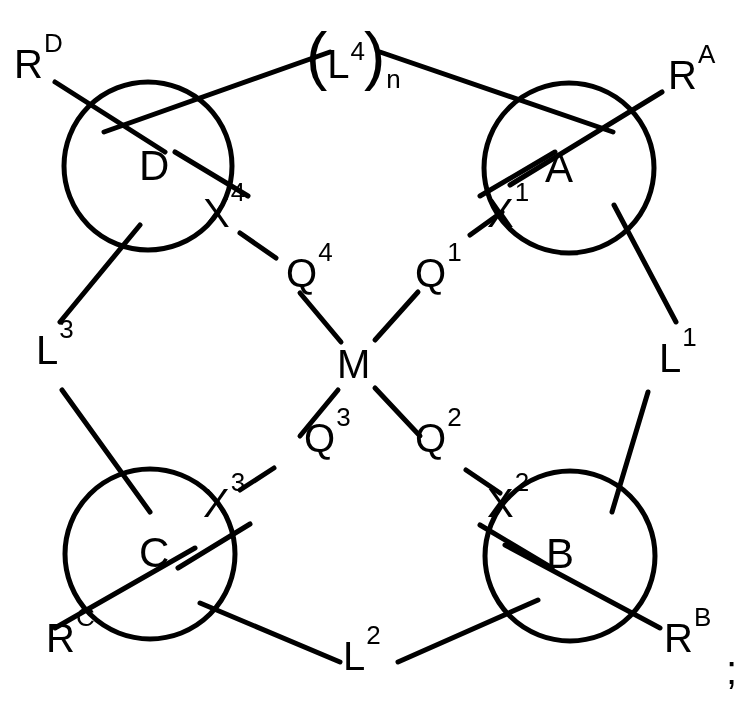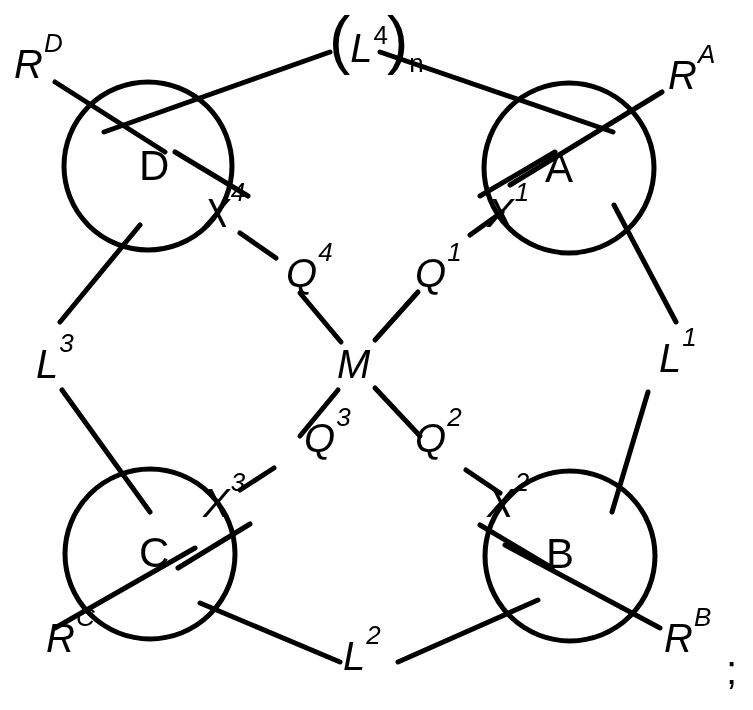--- a/index.html
+++ b/index.html
@@ -1,20 +1,20 @@
 <!DOCTYPE html>
 <html><head>
 <meta charset="utf-8">
 <style>
   html,body{margin:0;padding:0;background:#fff;}
   body{font-family:"Liberation Sans",sans-serif;}
   #stage{position:relative;width:753px;height:710px;background:#ffffff;overflow:hidden;}
   #stage svg{position:absolute;left:0;top:0;}
   .lbl{position:absolute;color:#000;line-height:1;white-space:nowrap;}
-  .base{font-size:40px;font-style:italic;}
+  .base{font-size:40px;}
   .sup{font-size:26px;vertical-align:super;line-height:0;position:relative;top:-12px;left:1px;}
   .sub{font-size:26px;position:relative;top:10px;left:1px;}
   .ring-letter{font-size:42px;}
   .paren{font-size:64px;}
   .semi{font-size:40px;}
 </style>
 </head>
 <body>
 
 <div id="stage">
@@ -111,33 +111,33 @@
   <div class="lbl base" style="left:664px;top:618px;">
     <span>R</span><span class="sup">B</span>
   </div>
   <div class="lbl base" style="left:6px;top:618px;margin-left:40px;">
     <span>R</span><span class="sup">C</span>
   </div>
   <div class="lbl base" style="left:14px;top:44px;">
     <span>R</span><span class="sup">D</span>
   </div>
 
-  <div class="lbl" style="left:306px;top:8px;margin-left:23px;">
+  <div class="lbl" style="left:306px;top:24px;">
     <span class="paren">(</span><span class="base">L</span><span class="sup">4</span><span class="paren">)</span><span class="sub">n</span>
   </div>
 
   <div class="lbl base" style="left:659px;top:338px;">
     <span>L</span><span class="sup">1</span>
   </div>
 
   <div class="lbl base" style="left:343px;top:636px;">
     <span>L</span><span class="sup">2</span>
   </div>
 
-  <div class="lbl base" style="left:36px;top:344px;">
+  <div class="lbl base" style="left:36px;top:330px;">
     <span>L</span><span class="sup">3</span>
   </div>
 
   <div class="lbl semi" style="left:726px;top:650px;">
     <span>;</span>
   </div>
 
 </div>
 
 </body></html>

